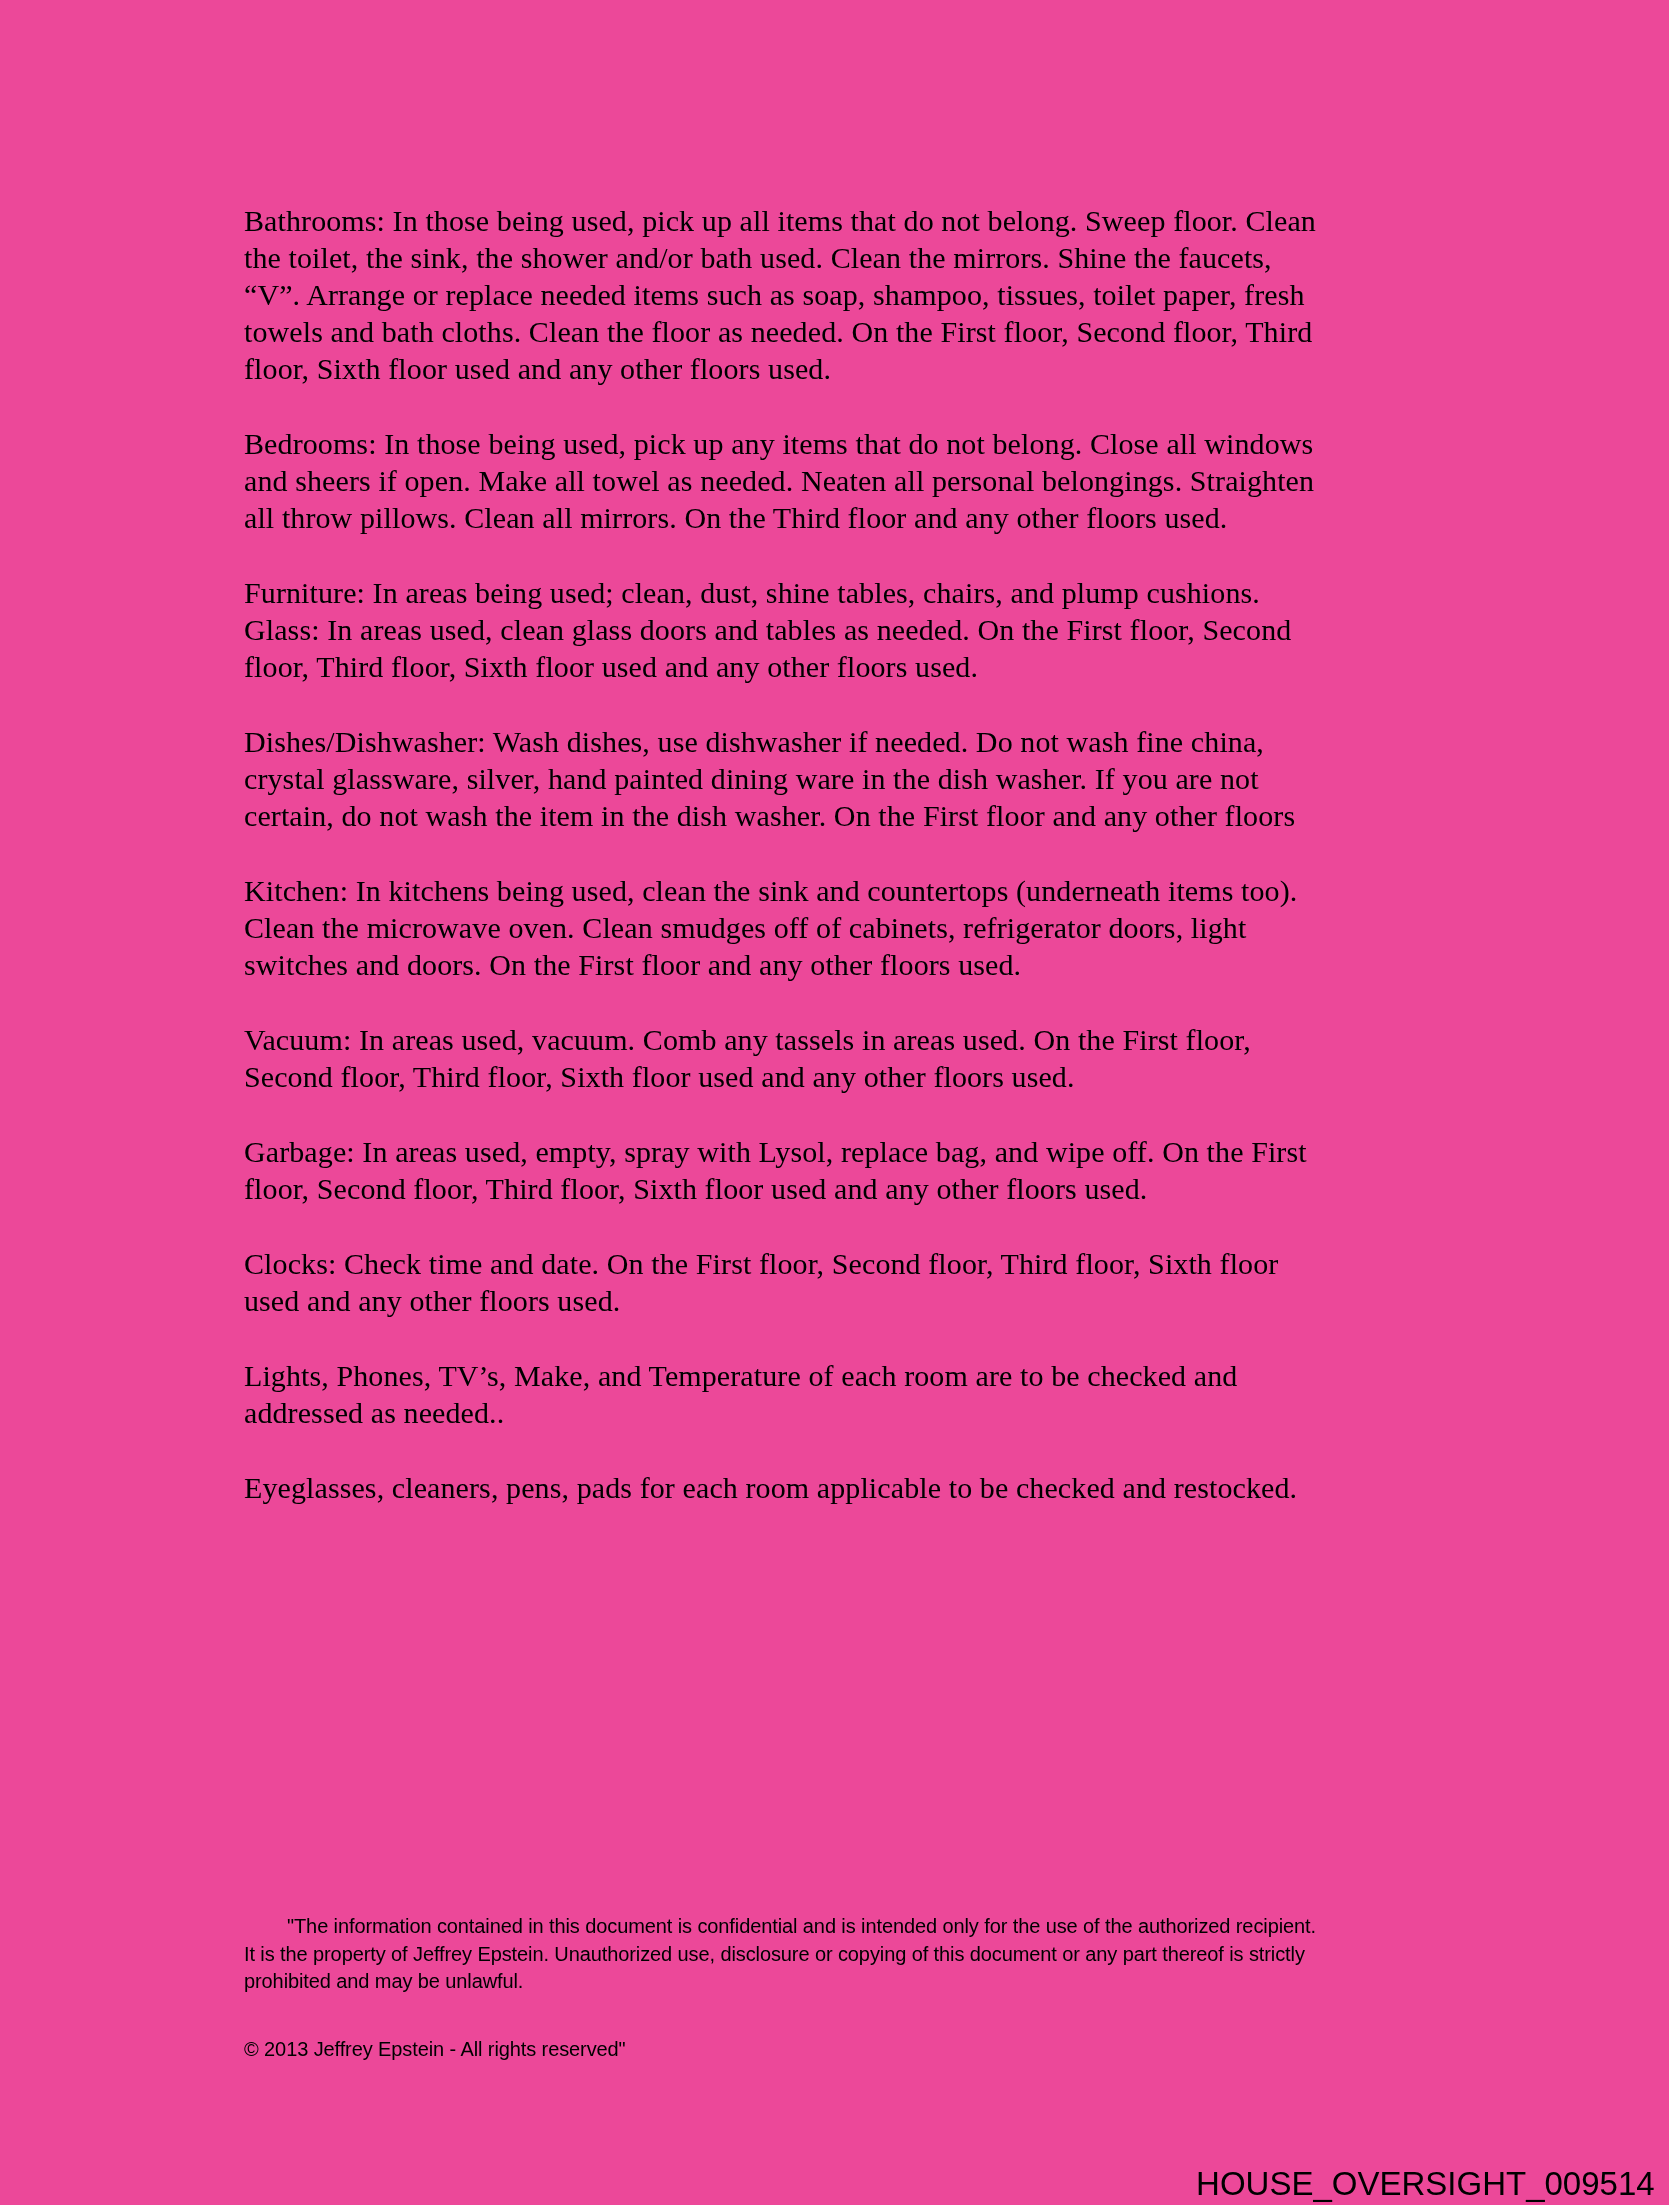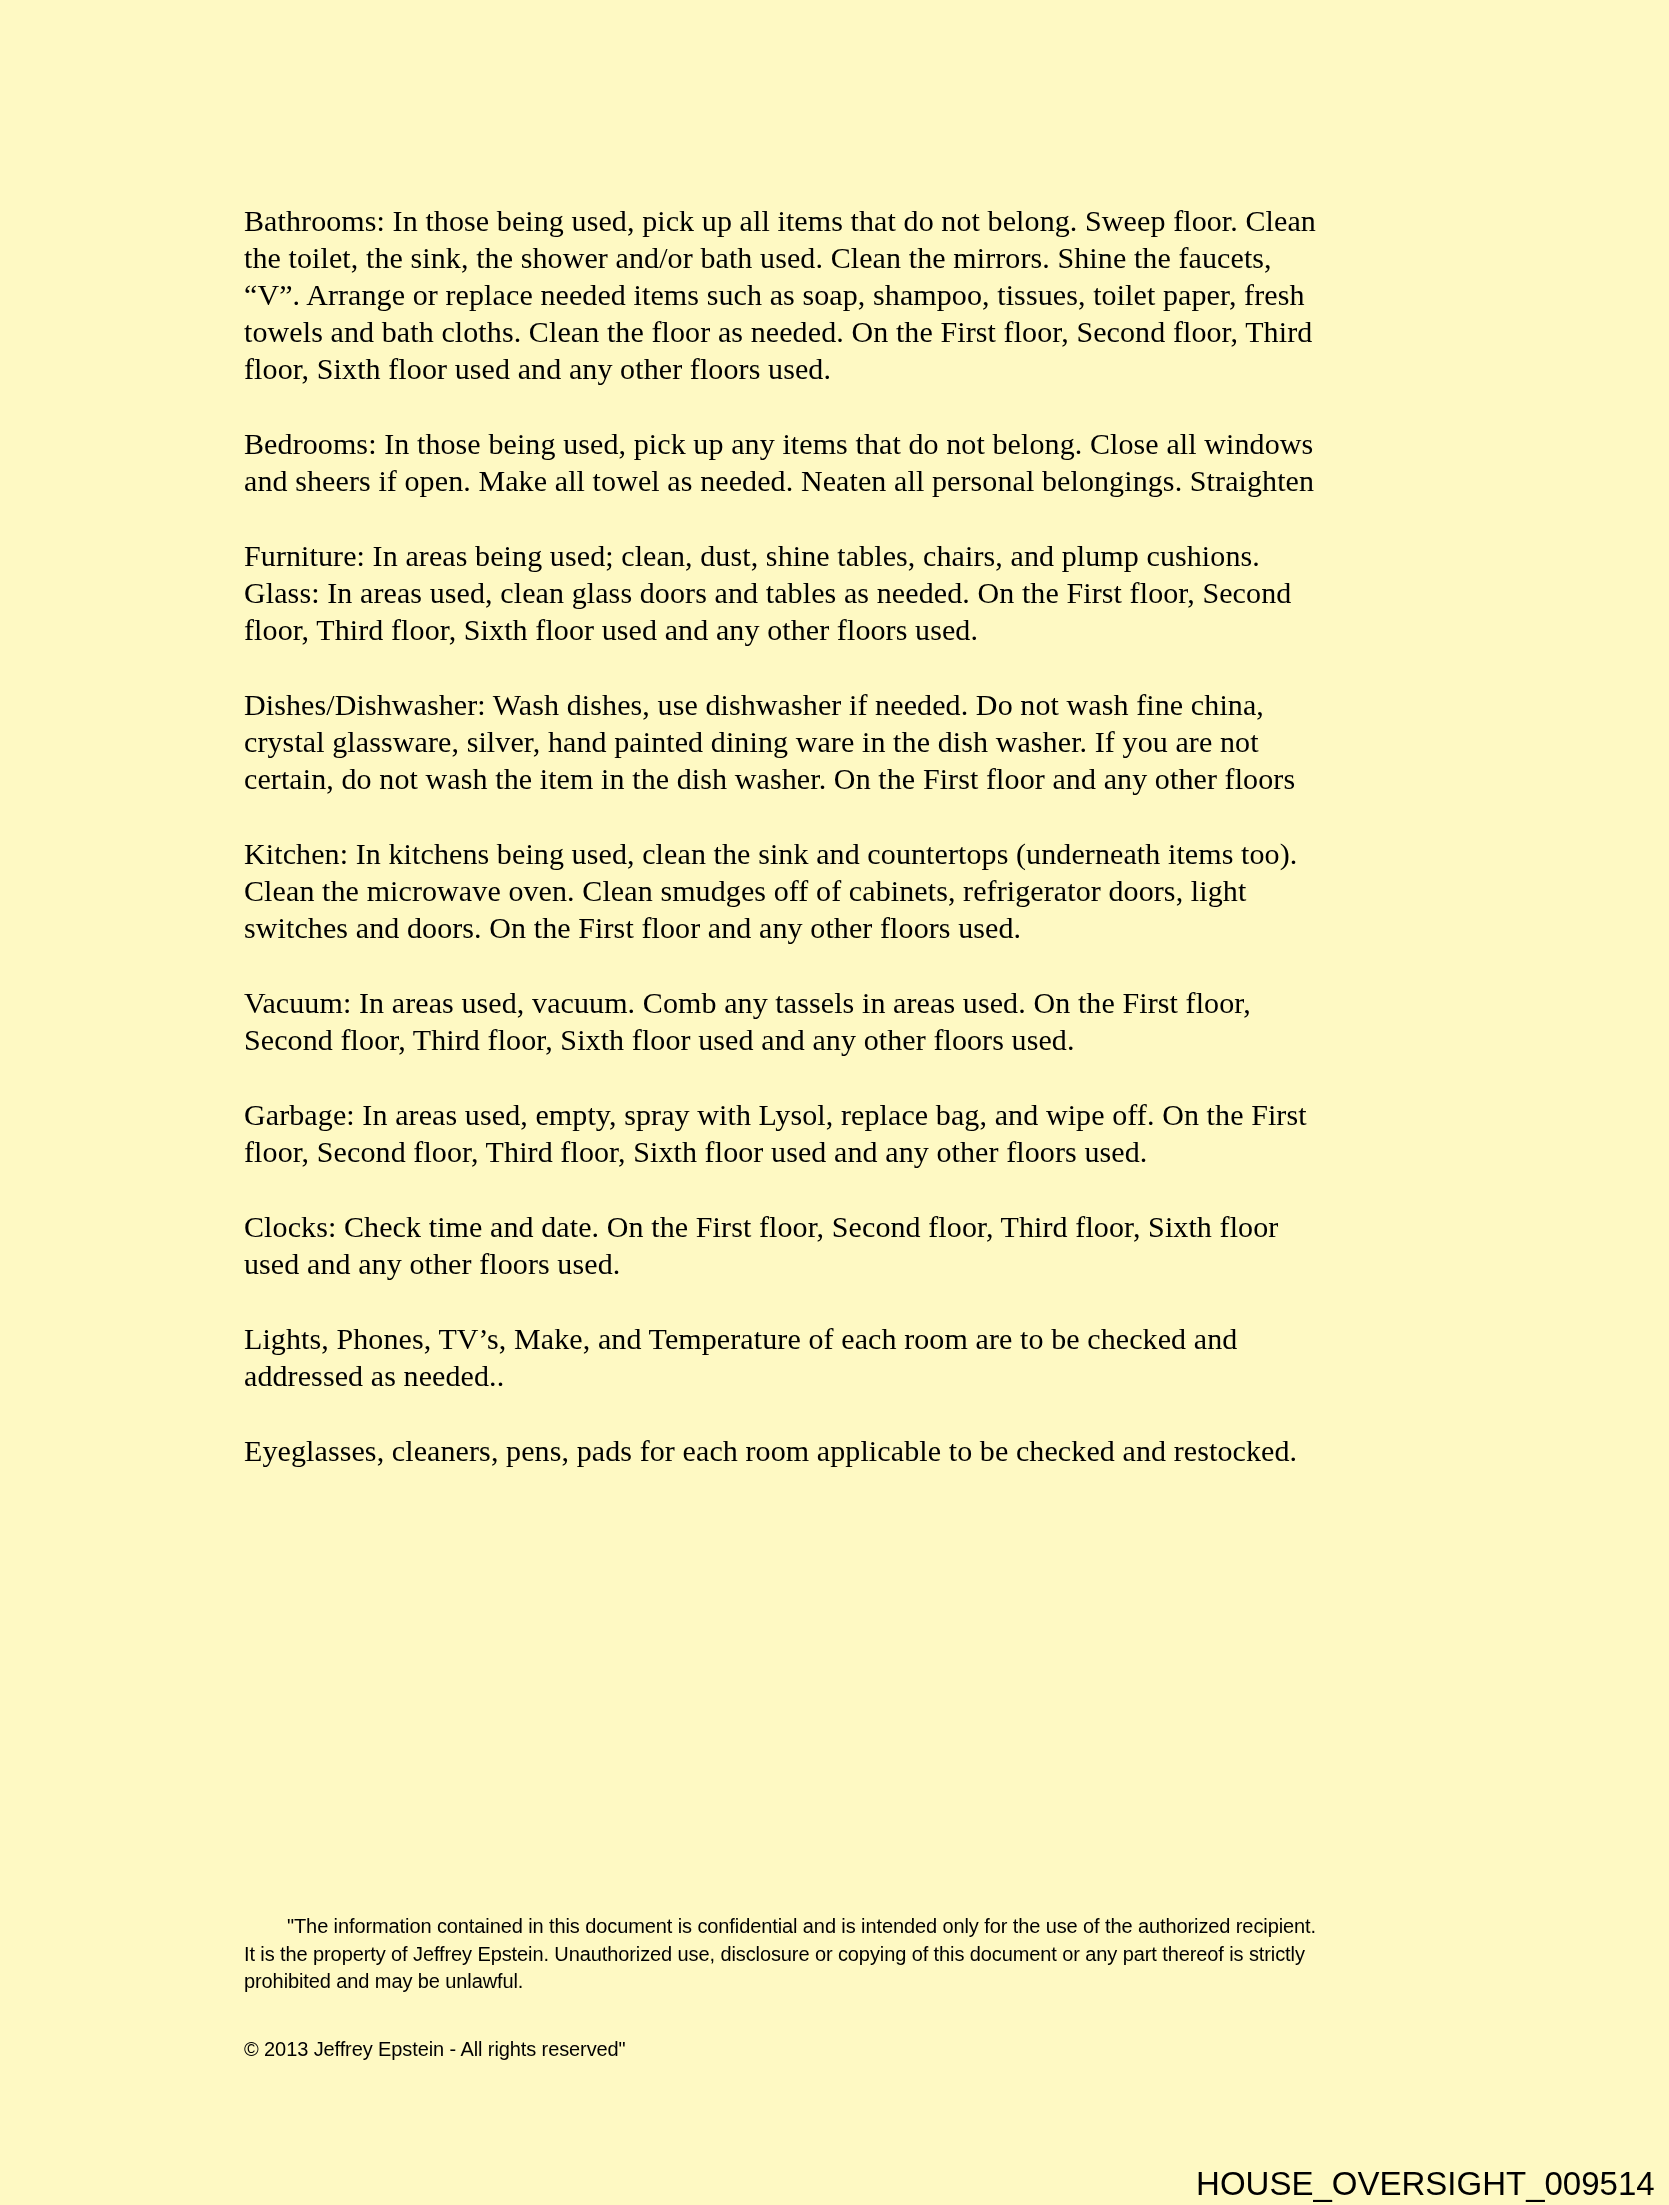--- a/index.html
+++ b/index.html
@@ -4,21 +4,21 @@
 <style>
   html, body {
     margin: 0;
     padding: 0;
     background: #ffffff;
   }
   .page {
     position: relative;
     width: 1669px;
     height: 2205px;
-    background: #fef9c3;
+    background: #ec4899;
     color: #000000;
     overflow: hidden;
   }
   .content {
     position: absolute;
     left: 244px;
     top: 202px;
     width: 1198px;
     font-family: "Liberation Serif", "DejaVu Serif", serif;
   }
@@ -79,20 +79,21 @@
       <div class="line">Bathrooms: In those being used, pick up all items that do not belong. Sweep floor. Clean</div>
       <div class="line">the toilet, the sink, the shower and/or bath used. Clean the mirrors. Shine the faucets,</div>
       <div class="line">“V”. Arrange or replace needed items such as soap, shampoo, tissues, toilet paper, fresh</div>
       <div class="line">towels and bath cloths. Clean the floor as needed. On the First floor, Second floor, Third</div>
       <div class="line">floor, Sixth floor used and any other floors used.</div>
     </div>
 
     <div class="para">
       <div class="line">Bedrooms: In those being used, pick up any items that do not belong. Close all windows</div>
       <div class="line">and sheers if open. Make all towel as needed. Neaten all personal belongings. Straighten</div>
+      <div class="line">all throw pillows. Clean all mirrors. On the Third floor and any other floors used.</div>
     </div>
 
     <div class="para">
       <div class="line">Furniture: In areas being used; clean, dust, shine tables, chairs, and plump cushions.</div>
       <div class="line">Glass: In areas used, clean glass doors and tables as needed. On the First floor, Second</div>
       <div class="line">floor, Third floor, Sixth floor used and any other floors used.</div>
     </div>
 
     <div class="para">
       <div class="line">Dishes/Dishwasher: Wash dishes, use dishwasher if needed. Do not wash fine china,</div>

